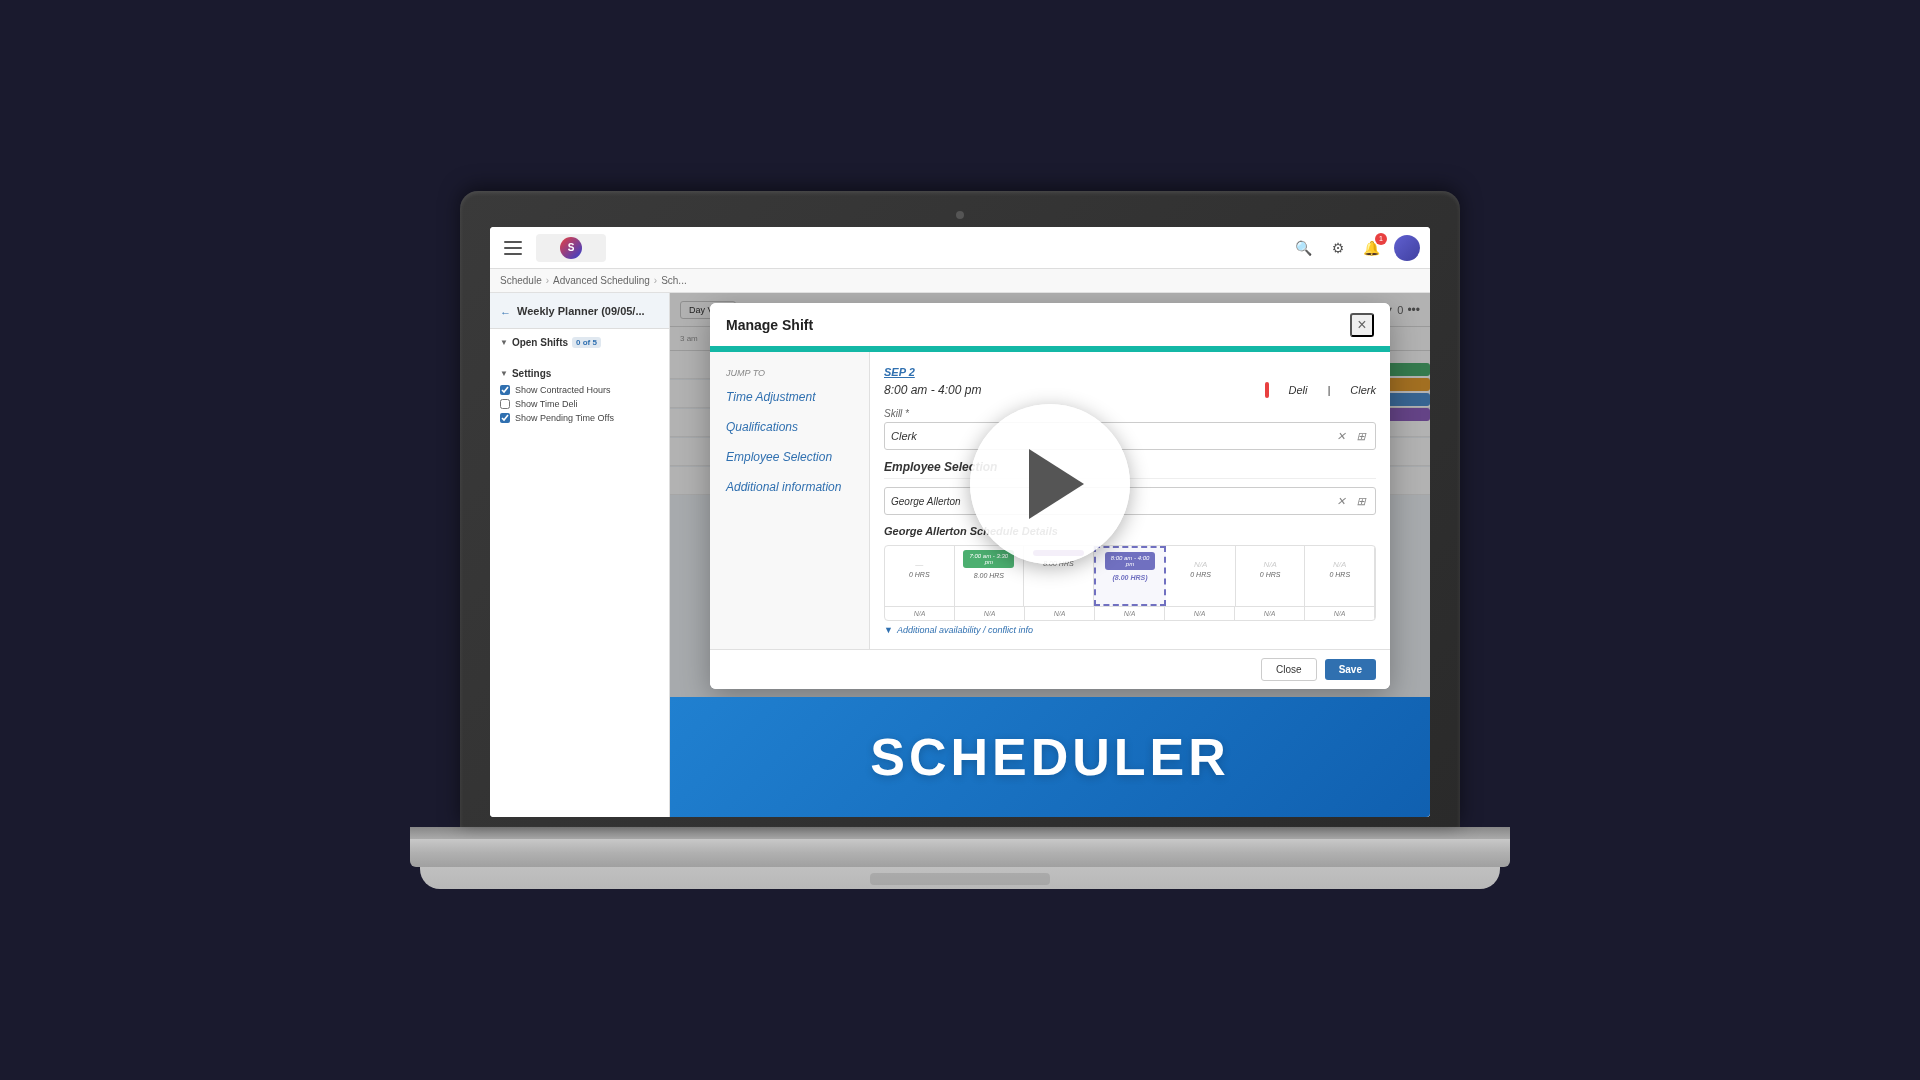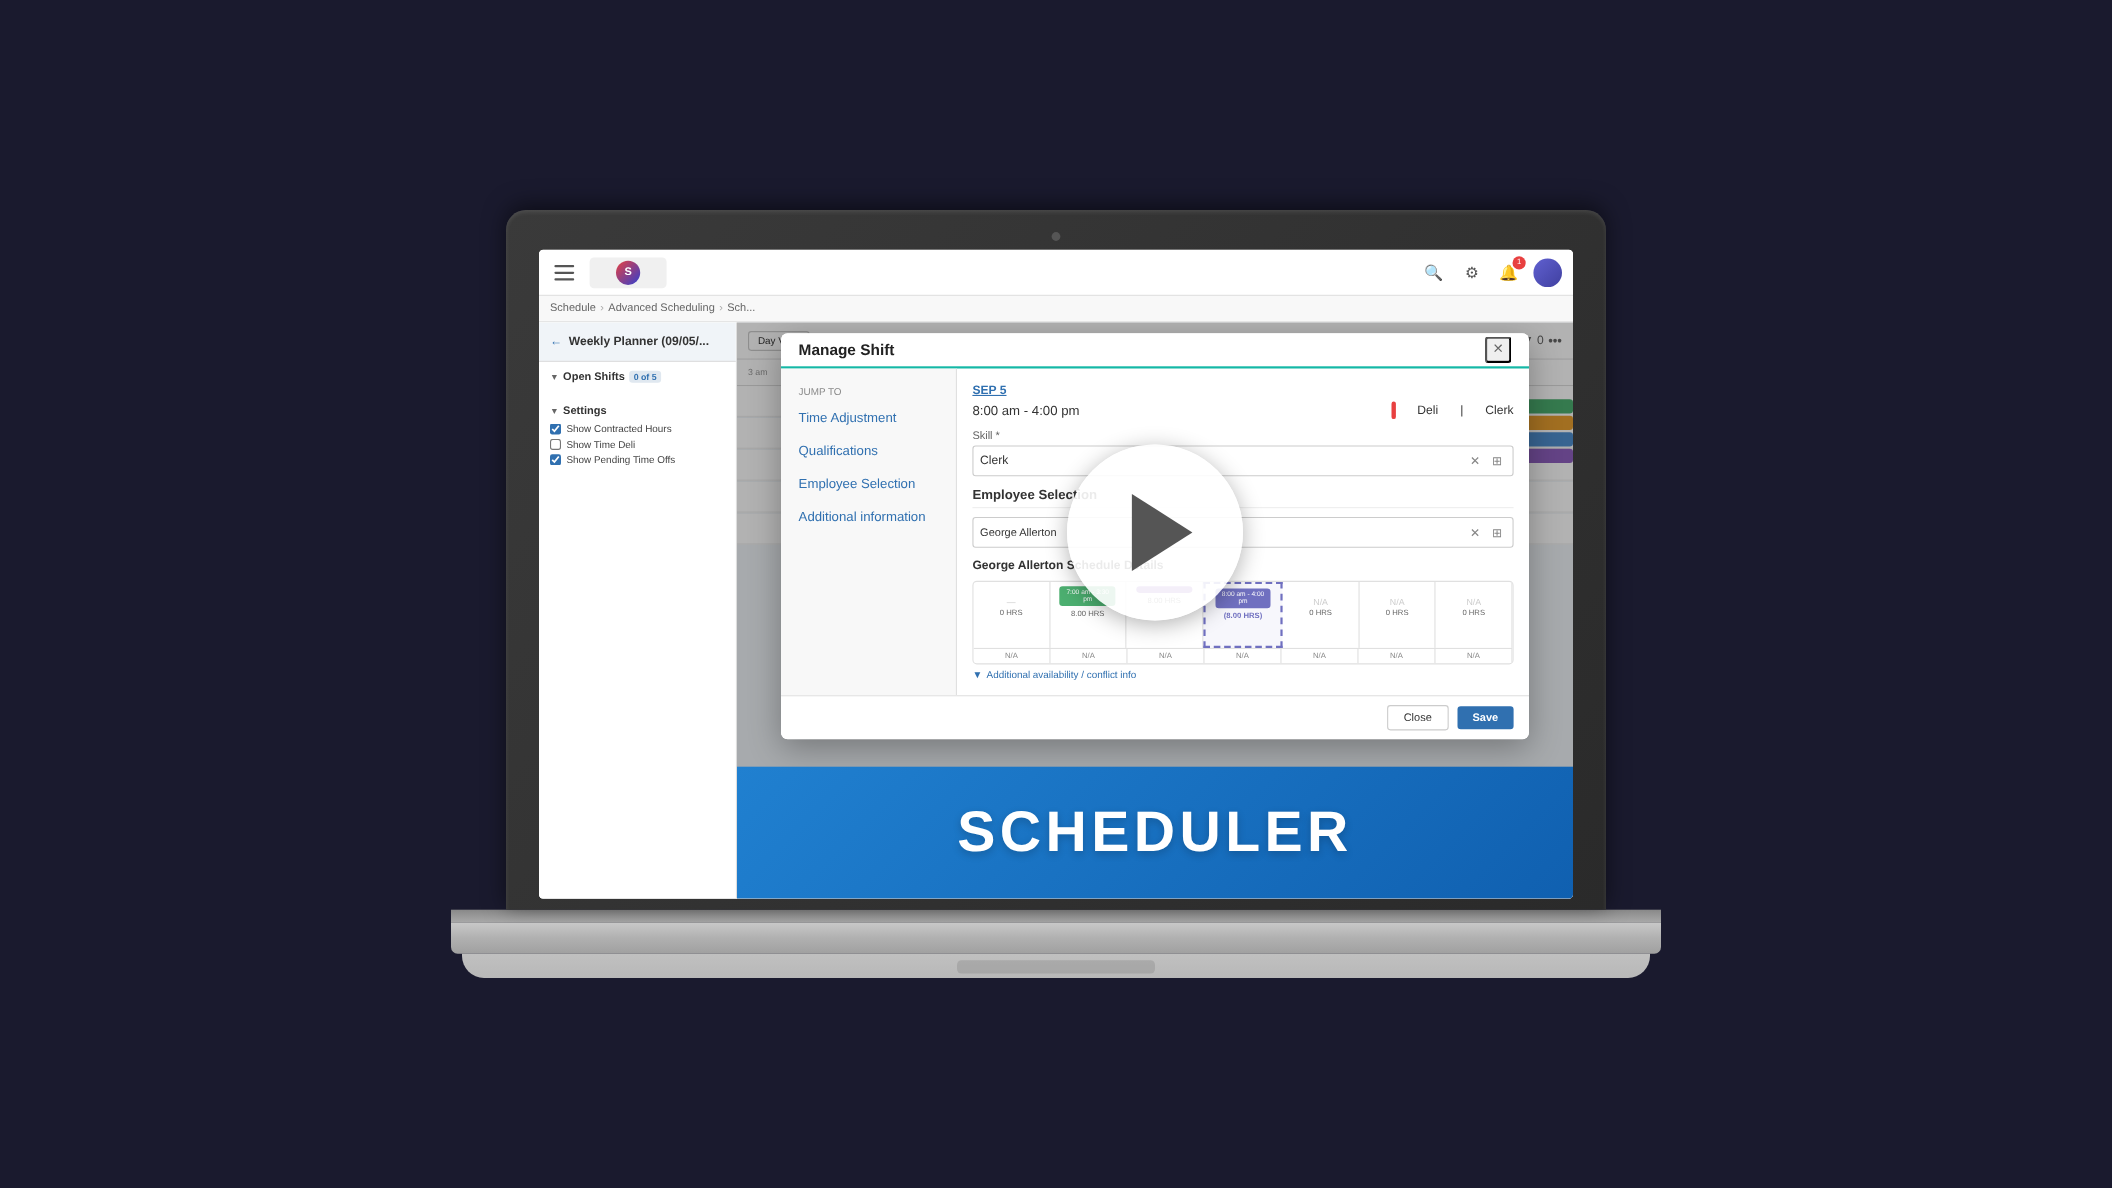--- a/index.html
+++ b/index.html
@@ -467,23 +467,23 @@
     .modal {
       width: 680px;
       background: #fff;
       border-radius: 6px;
       box-shadow: 0 8px 30px rgba(0,0,0,0.3);
       overflow: hidden;
       max-height: 560px;
     }
 
     .modal-header {
-      height: 32px;
+      height: 49px;
       background: #fff;
-      border-bottom: 2px solid #14b8a6;
+      border-bottom: 6px solid #14b8a6;
       display: flex;
       align-items: center;
       padding: 0 16px;
       justify-content: space-between;
     }
 
     .modal-title {
       font-size: 14px;
       font-weight: 600;
       color: #222;
@@ -497,20 +497,21 @@
       justify-content: center;
       cursor: pointer;
       color: #666;
       font-size: 16px;
       border-radius: 3px;
     }
 
     .modal-body {
       display: flex;
       overflow: hidden;
+      font-style: italic;
     }
 
     
     .modal-nav {
       width: 160px;
       background: #f8f8f8;
       border-right: 1px solid #e0e0e0;
       padding: 12px 0;
       flex-shrink: 0;
     }
@@ -977,21 +978,21 @@
                     <div class="modal-nav">
                       <div class="modal-nav-label">JUMP TO</div>
                       <div class="modal-nav-item">Time Adjustment</div>
                       <div class="modal-nav-item">Qualifications</div>
                       <div class="modal-nav-item">Employee Selection</div>
                       <div class="modal-nav-item">Additional information</div>
                     </div>
 
                     <div class="modal-content">
 
-                      <div class="shift-date-label">SEP 5</div>
+                      <div class="shift-date-label">SEP 2</div>
                       <div class="shift-time-row">
                         <span class="shift-time">8:00 am - 4:00 pm</span>
                         <div class="shift-dept-tag">
                           <div class="dept-bar"></div>
                           <span class="dept-name">Deli</span>
                           <span class="dept-name"> | </span>
                           <span class="dept-name">Clerk</span>
                         </div>
                       </div>
 

